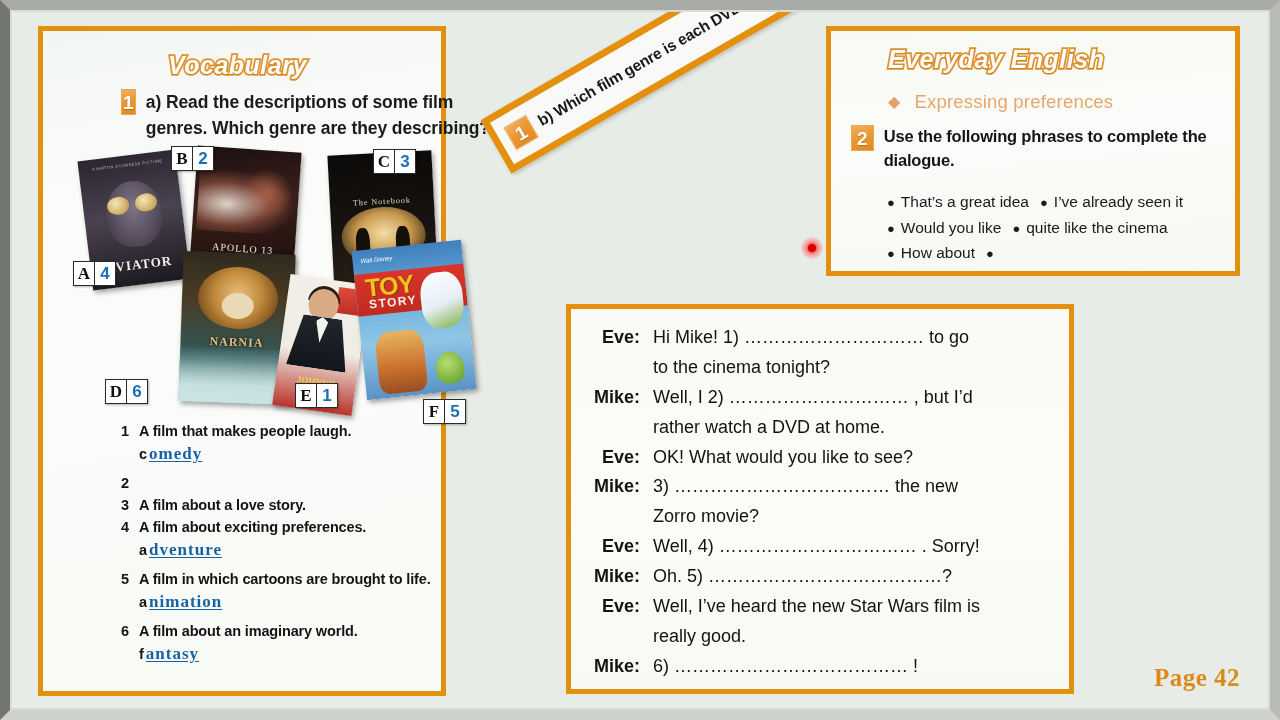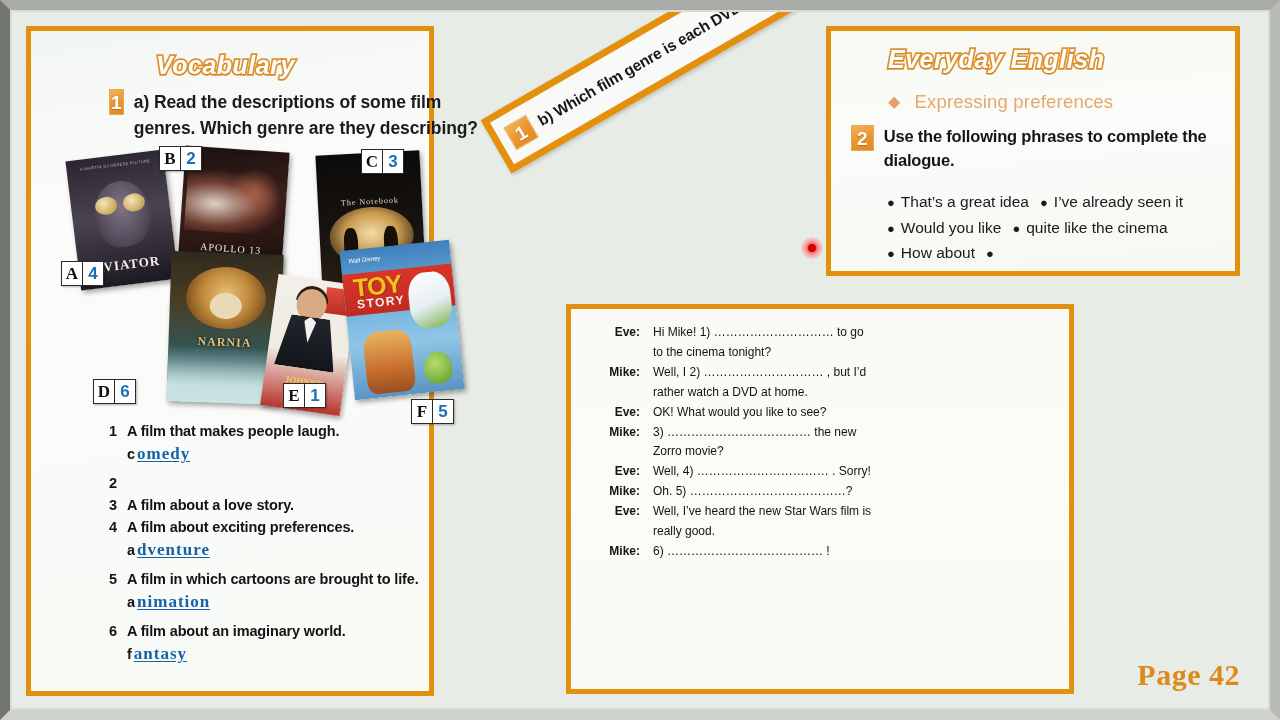--- a/index.html
+++ b/index.html
@@ -60,21 +60,21 @@
   
   .card {
     position: absolute;
     background: #f7f9f5;
     border: 5px solid #e3900f;
     box-sizing: border-box;
   }
 
   
   #vocab-panel {
-    left: 14px;
+    left: 26px;
     top: 14px;
     width: 408px;
     height: 670px;
     background: linear-gradient(170deg, #f2f6f3 0%, #fbfcfa 25%, #f8faf6 100%);
   }
   .section-title {
     font-size: 25px;
     font-weight: bold;
     font-style: italic;
     letter-spacing: 0.5px;
@@ -382,42 +382,42 @@
   #dialogue-box {
     left: 554px;
     top: 292px;
     width: 508px;
     height: 390px;
     background: linear-gradient(180deg,#f9faf6 0%,#fbfcf8 50%,#f7f9f4 100%);
     padding: 14px 16px 0 14px;
   }
   .dlg-line {
     display: flex;
-    font-size: 12px;
+    font-size: 18px;
     color: #131313;
     line-height: 1.66;
     white-space: nowrap;
   }
   .dlg-speaker {
     width: 68px;
     flex: none;
     text-align: right;
     font-weight: bold;
     padding-right: 13px;
     box-sizing: border-box;
   }
   .dlg-text { flex: 1; }
 
   
   #page-number {
     position: absolute;
     right: 28px;
     bottom: 16px;
     font-family: "Liberation Serif", serif;
-    font-size: 30px;
+    font-size: 25px;
     font-weight: bold;
     color: #dc8a1b;
     letter-spacing: 0.5px;
     z-index: 30;
   }
 
   
   #laser-pointer {
     position: absolute;
     left: 789px;

